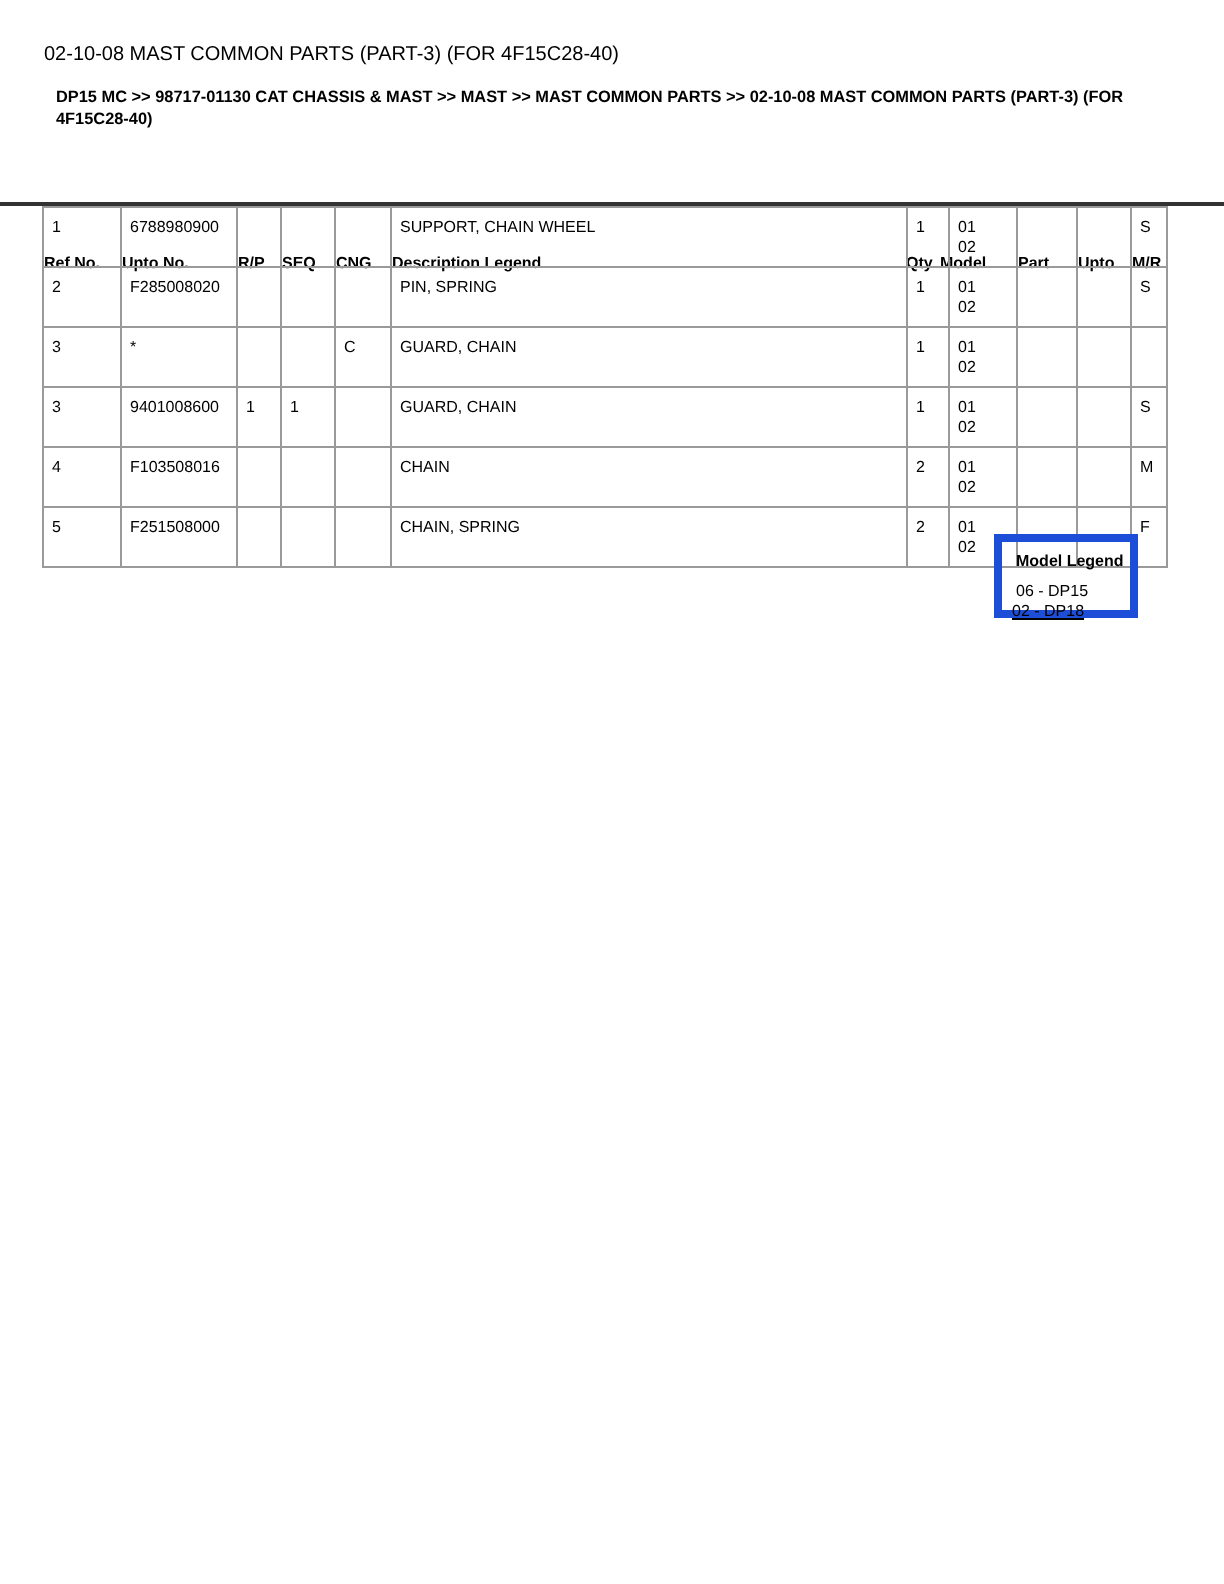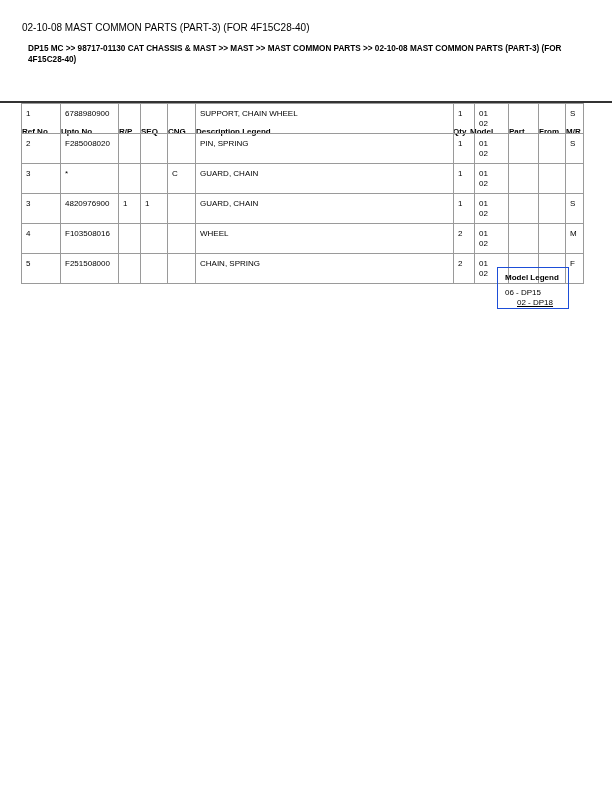--- a/index.html
+++ b/index.html
@@ -4,41 +4,41 @@
 <style>
   html, body { margin:0; padding:0; background:#ffffff; }
   body { width:612px; height:792px; position:relative; overflow:hidden;
          font-family:"Liberation Sans", sans-serif; color:#000; }
   .title { position:absolute; left:22px; top:22px; font-size:10px; font-weight:normal; }
   .crumb { position:absolute; left:28px; top:43px; width:570px; font-size:8.2px; font-weight:bold; line-height:11px; }
   .hdr { position:absolute; top:88px; font-size:8px; font-weight:bold;margin-top:39px; }
   .rule { position:absolute; left:0; top:101px; width:612px; height:2px; background:#333; }
   table.parts { position:absolute; left:21px; top:103px; border-collapse:collapse; font-size:8px; }
   table.parts td { border:1px solid #9a9a9a; vertical-align:top; padding:5px 3px 4px 4px; height:17px; line-height:10px; }
-  .legend { position:absolute; left:497px; top:267px; width:72px; height:42px; border:1px solid #1d4ed8; font-size:8px; padding:0; box-sizing:border-box; }
+  .legend { position:absolute; left:497px; top:267px; width:72px; height:42px; border:4px solid #1d4ed8; font-size:8px; padding:0; box-sizing:border-box; }
   .legend .lt { font-weight:bold; position:absolute; left:7px; top:5px; }
   .legend .l1 { position:absolute; left:7px; top:20px; }
-  .legend .l2 { position:absolute; left:19px; top:30px;text-decoration:underline; }
+  .legend .l2 { position:absolute; left:5px; top:30px;text-decoration:underline; }
 </style>
 </head>
 <body>
 
 <div class="title">02-10-08 MAST COMMON PARTS (PART-3) (FOR 4F15C28-40)</div>
 <div class="crumb">DP15 MC &gt;&gt; 98717-01130 CAT CHASSIS &amp; MAST &gt;&gt; MAST &gt;&gt; MAST COMMON PARTS &gt;&gt; 02-10-08 MAST COMMON PARTS (PART-3) (FOR 4F15C28-40)</div>
 
 <div class="hdr" style="left:22px">Ref No.</div>
 <div class="hdr" style="left:61px">Upto No.</div>
 <div class="hdr" style="left:119px">R/P</div>
 <div class="hdr" style="left:141px">SEQ</div>
 <div class="hdr" style="left:168px">CNG</div>
 <div class="hdr" style="left:196px">Description Legend</div>
 <div class="hdr" style="left:453px">Qty</div>
 <div class="hdr" style="left:470px">Model</div>
 <div class="hdr" style="left:509px">Part</div>
-<div class="hdr" style="left:539px">From</div>
+<div class="hdr" style="left:539px">Upto</div>
 <div class="hdr" style="left:566px">M/R</div>
 
 <div class="rule"></div>
 
 <table class="parts">
   <colgroup>
     <col style="width:39px">
       <col style="width:58px">
       <col style="width:22px">
       <col style="width:27px">
@@ -94,41 +94,41 @@
         <td>
           <div>01</div>
           <div>02</div>
         </td>
         <td></td>
         <td></td>
         <td></td>
       </tr>
       <tr>
         <td>3</td>
-        <td>4820976900</td>
+        <td>9401008600</td>
         <td>1</td>
         <td>1</td>
         <td></td>
         <td>GUARD, CHAIN</td>
         <td>1</td>
         <td>
           <div>01</div>
           <div>02</div>
         </td>
         <td></td>
         <td></td>
         <td>S</td>
       </tr>
       <tr>
         <td>4</td>
         <td>F103508016</td>
         <td></td>
         <td></td>
         <td></td>
-        <td>WHEEL</td>
+        <td>CHAIN</td>
         <td>2</td>
         <td>
           <div>01</div>
           <div>02</div>
         </td>
         <td></td>
         <td></td>
         <td>M</td>
       </tr>
       <tr>

